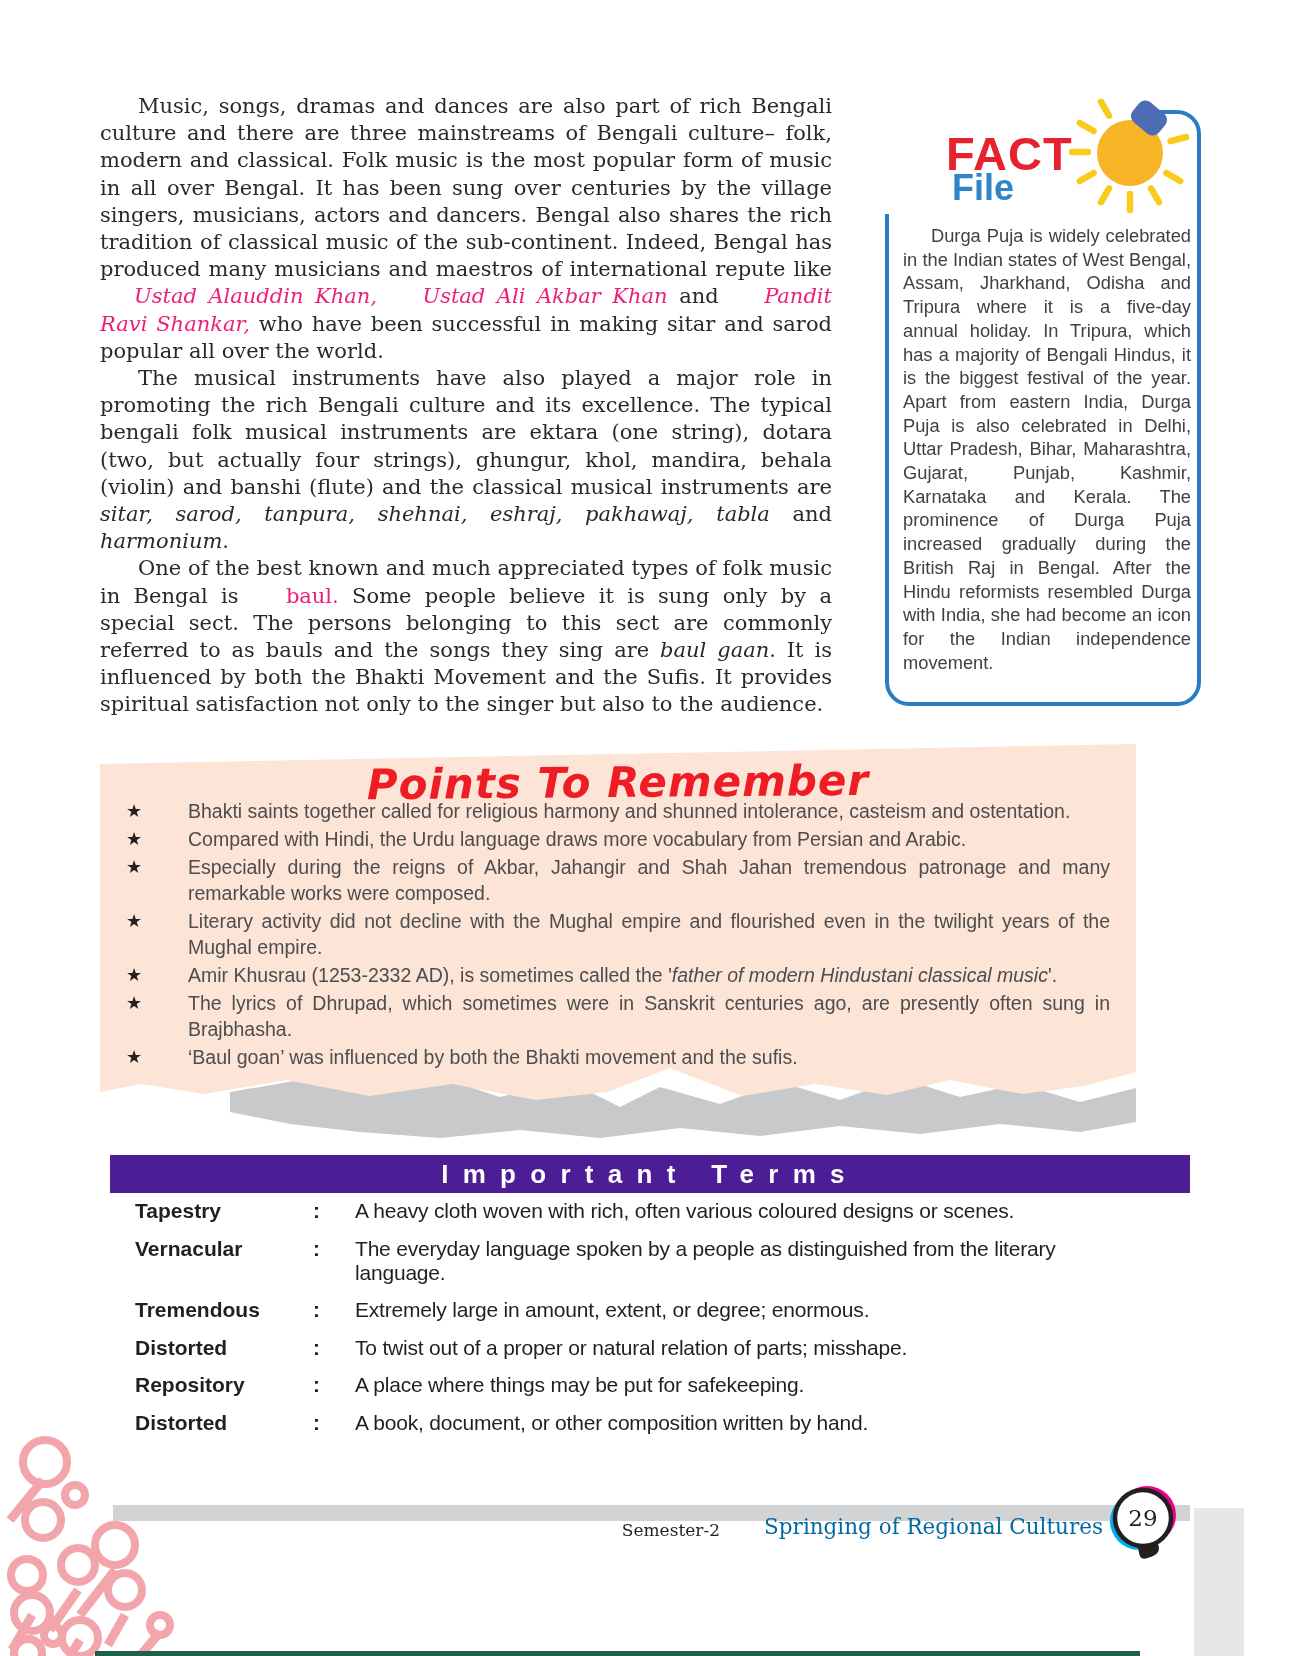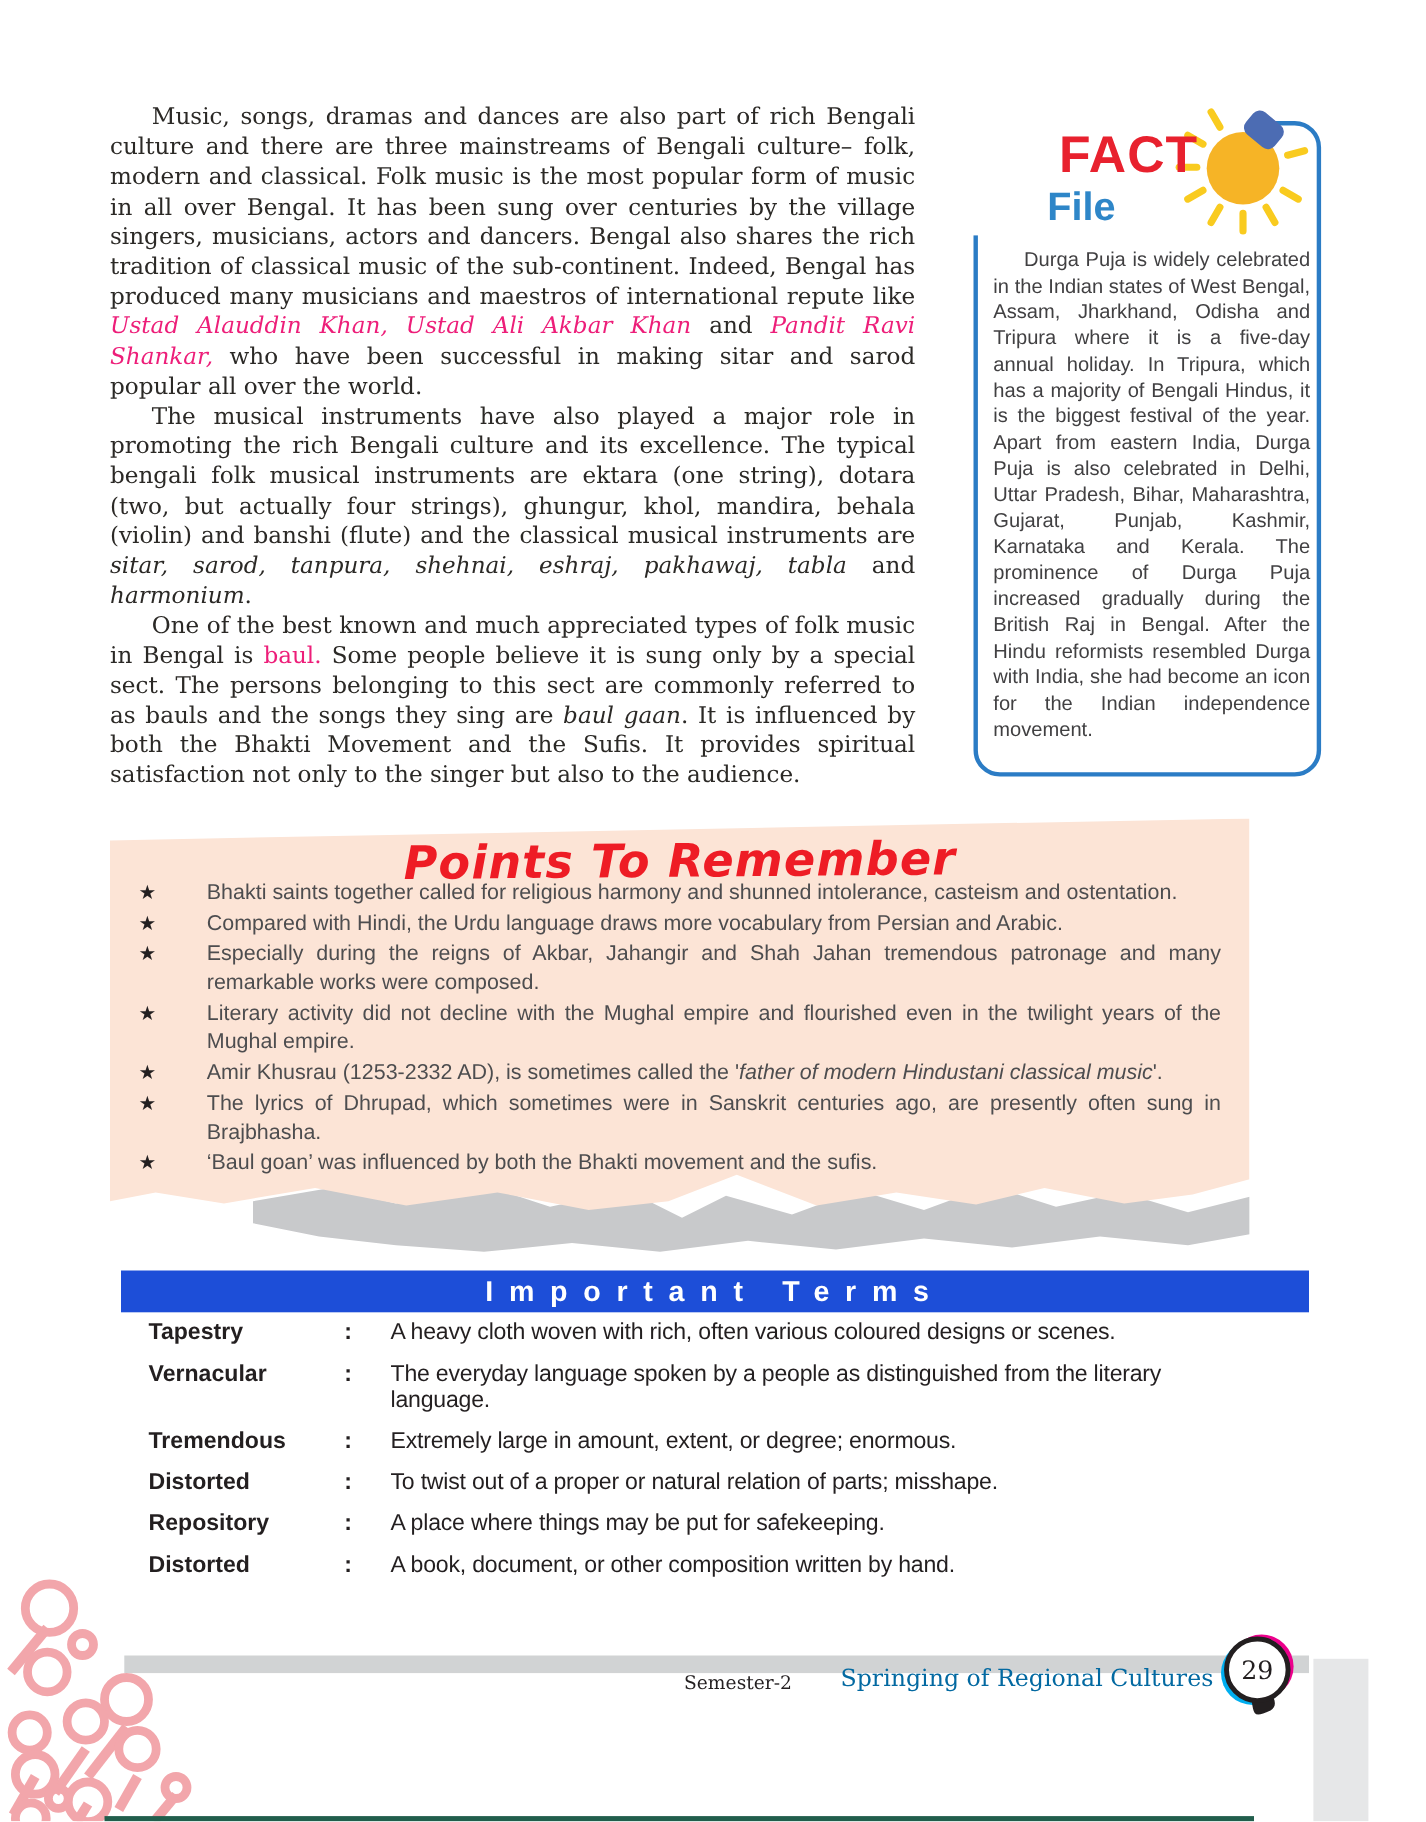--- a/index.html
+++ b/index.html
@@ -5,30 +5,30 @@
   html,body{margin:0;padding:0;background:#ffffff;}
   .page{position:relative;width:1296px;height:1656px;background:#ffffff;overflow:hidden;
         font-family:"Liberation Sans",sans-serif;}
 
   
   .body-text{position:absolute;left:100px;top:93px;width:732px;
              font-family:"DejaVu Serif",serif;font-size:21px;line-height:27.2px;
              color:#2b2926;text-align:justify;}
   .body-text p{margin:0;text-indent:38px;}
   .seg-it{font-style:italic;}
-  .seg-pk{color:#ed1e79;}
+  .seg-pk{color:#ed1e79;margin-left:34px;}
 
   
   .fact-border{position:absolute;left:885px;top:110px;width:308px;height:588px;
                border:4px solid #2b7cc5;border-radius:24px;background:#ffffff;}
   .fact-mask{position:absolute;left:872px;top:92px;width:278px;height:122px;background:#ffffff;}
   .bulb-svg{position:absolute;left:1030px;top:85px;width:170px;height:160px;}
-  .fact-word{position:absolute;left:946px;top:112px;width:160px;
+  .fact-word{position:absolute;left:946px;top:126px;width:160px;
              font-size:47px;font-weight:800;letter-spacing:1px;color:#e8212e;
-             font-family:"Liberation Sans",sans-serif;text-align:center;}
+             font-family:"Liberation Sans",sans-serif;}
   .file-word{position:absolute;left:952px;top:167px;width:120px;
              font-size:36px;font-weight:800;color:#2e86c8;
              font-family:"Liberation Sans",sans-serif;}
   .fact-body{position:absolute;left:903px;top:224px;width:288px;
              font-size:18.3px;line-height:23.7px;color:#414042;text-align:justify;
              text-indent:28px;font-family:"Liberation Sans",sans-serif;}
 
   
   .torn-shadow{position:absolute;left:100px;top:1052px;width:1036px;height:95px;}
   .points-box{position:absolute;left:100px;top:742px;width:1036px;height:363px;
@@ -39,21 +39,21 @@
   .points-title{margin:0;position:absolute;left:0;top:16px;width:100%;text-align:center;
                 color:#ee1c25;font-size:42px;font-weight:bold;font-style:italic;
                 letter-spacing:1px;transform:rotate(-0.5deg);
                 font-family:"DejaVu Sans",sans-serif;}
   .points-list{position:absolute;left:26px;top:56px;width:984px;margin:0;padding:0;list-style:none;}
   .points-list li{display:flex;margin:0 0 2px 0;color:#4d4d4f;font-size:19.5px;line-height:26px;}
   .points-list .star{width:30px;flex:none;color:#231f20;font-size:18px;}
   .points-list .ptxt{flex:1;text-align:justify;margin-left:32px;}
 
   
-  .terms-bar{position:absolute;left:110px;top:1155px;width:1080px;height:38px;background:#1d4ed8;
+  .terms-bar{position:absolute;left:110px;top:1155px;width:1080px;height:38px;background:#4c1d95;
              display:flex;align-items:center;justify-content:center;}
   .terms-bar span{color:#ffffff;font-size:26px;font-weight:bold;letter-spacing:0.55em;
                   font-family:"Liberation Sans",sans-serif;}
   .terms-rows{position:absolute;left:135px;top:1199px;width:1010px;}
   .trow{display:flex;margin-bottom:13.5px;font-size:21px;line-height:24px;color:#231f20;}
   .trow .term{width:178px;flex:none;font-weight:bold;}
   .trow .colon{width:42px;flex:none;font-weight:bold;}
   .trow .def{flex:1;letter-spacing:-0.2px;}
 
   

